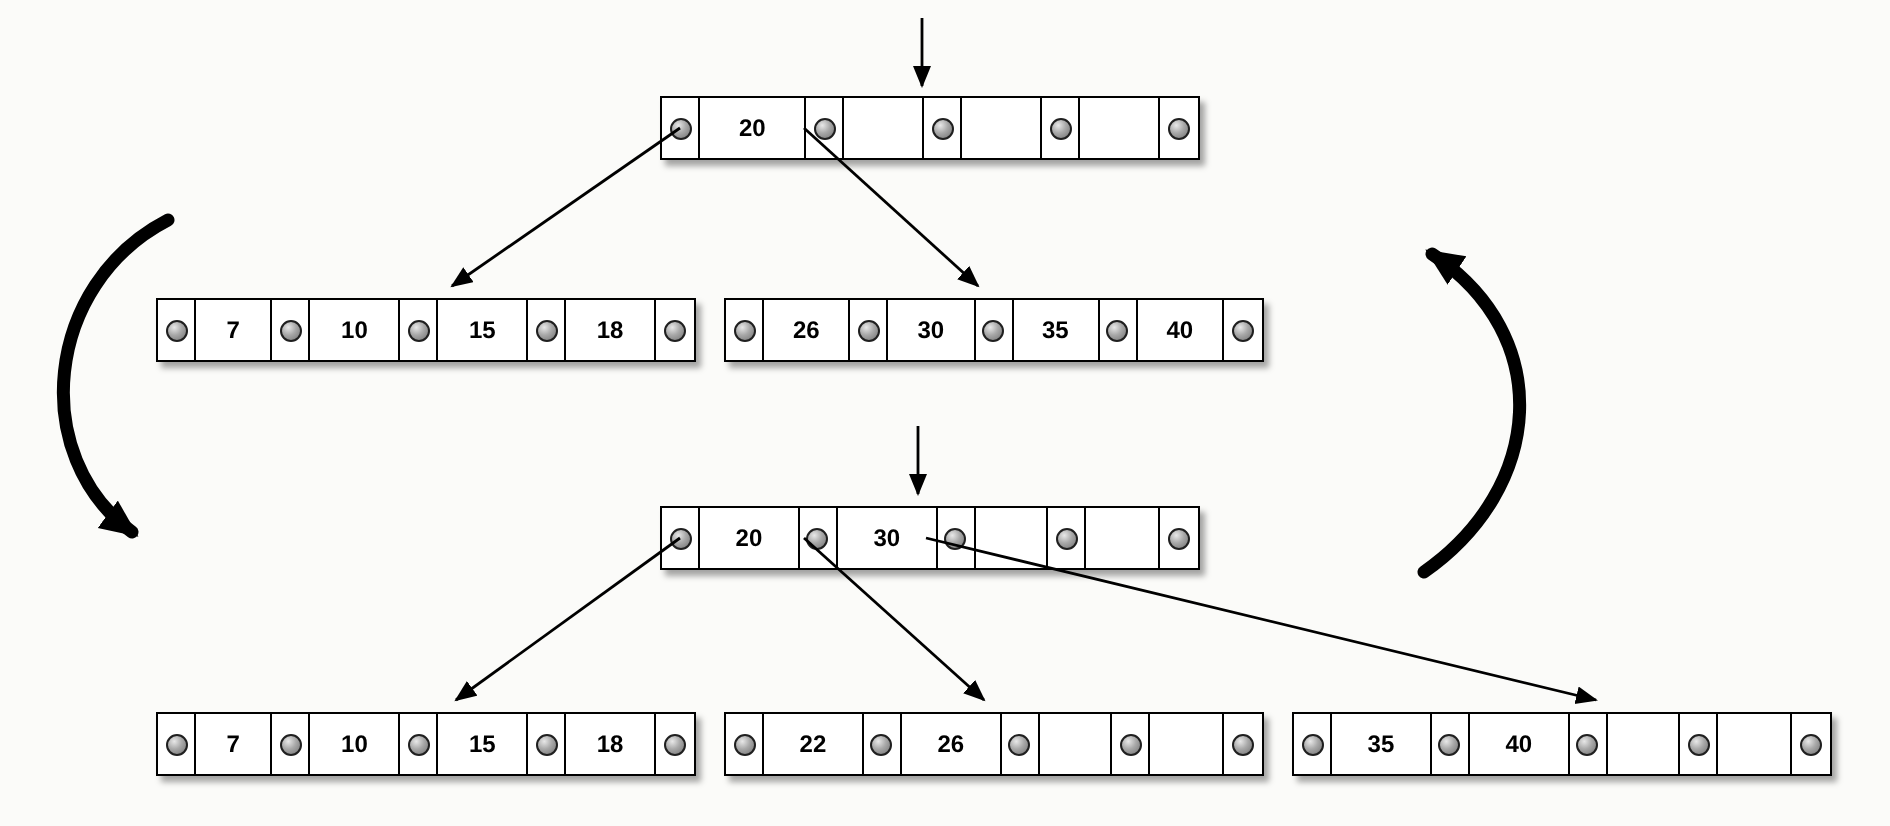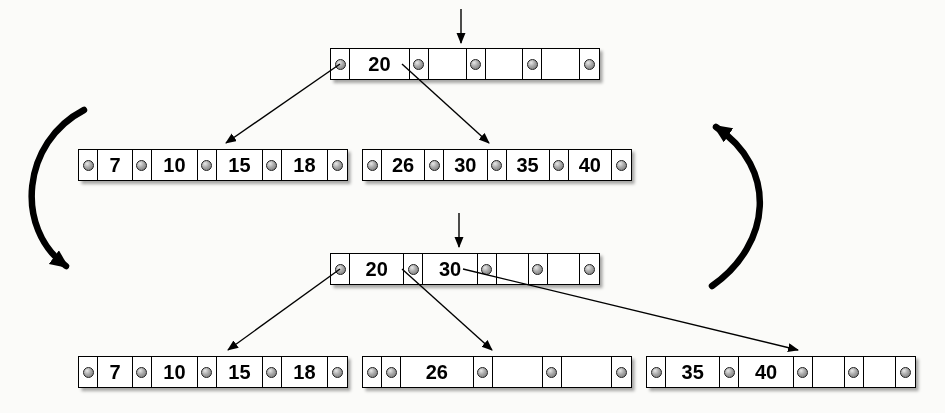--- a/index.html
+++ b/index.html
@@ -12,21 +12,21 @@
     background:#ffffff; border:1.8px solid #000; box-sizing:border-box;
     box-shadow:2.5px 3px 3px rgba(0,0,0,0.35);
   }
   .pc {
     flex:0 0 19px; display:flex; align-items:center; justify-content:center;
     border-right:1.6px solid #000; box-sizing:border-box;
   }
   .kc {
     flex:1 1 auto; display:flex; align-items:center; justify-content:center;
     border-right:1.6px solid #000; box-sizing:border-box;
-    font-size:20px; font-weight:bold; color:#000;
+    font-size:12px; font-weight:bold; color:#000;
   }
   .node > :last-child { border-right:none; }
   .dot {
     display:block; width:11px; height:11px; border-radius:50%;
     border:1.6px solid #1f1f1f; box-sizing:border-box;
     background:radial-gradient(circle at 35% 30%, #e8e8e8 0%, #a8a8a8 45%, #767676 95%);
   }
   svg.arrows { position:absolute; left:0; top:0; width:945px; height:413px; pointer-events:none; }
   .thin  { stroke:#000; stroke-width:1.4; fill:none; }
   .thick { stroke:#000; stroke-width:6.5; fill:none; stroke-linecap:round; }
@@ -143,20 +143,21 @@
     <span class="kc">18</span>
     <span class="pc">
         <i class="dot"></i>
       </span>
   </div>
 
   <div class="node" style="left:362px;top:356px;">
     <span class="pc">
         <i class="dot"></i>
       </span>
+    <span class="kc">22</span>
     <span class="pc">
         <i class="dot"></i>
       </span>
     <span class="kc">26</span>
     <span class="pc">
         <i class="dot"></i>
       </span>
     <span class="kc"></span>
     <span class="pc">
         <i class="dot"></i>

